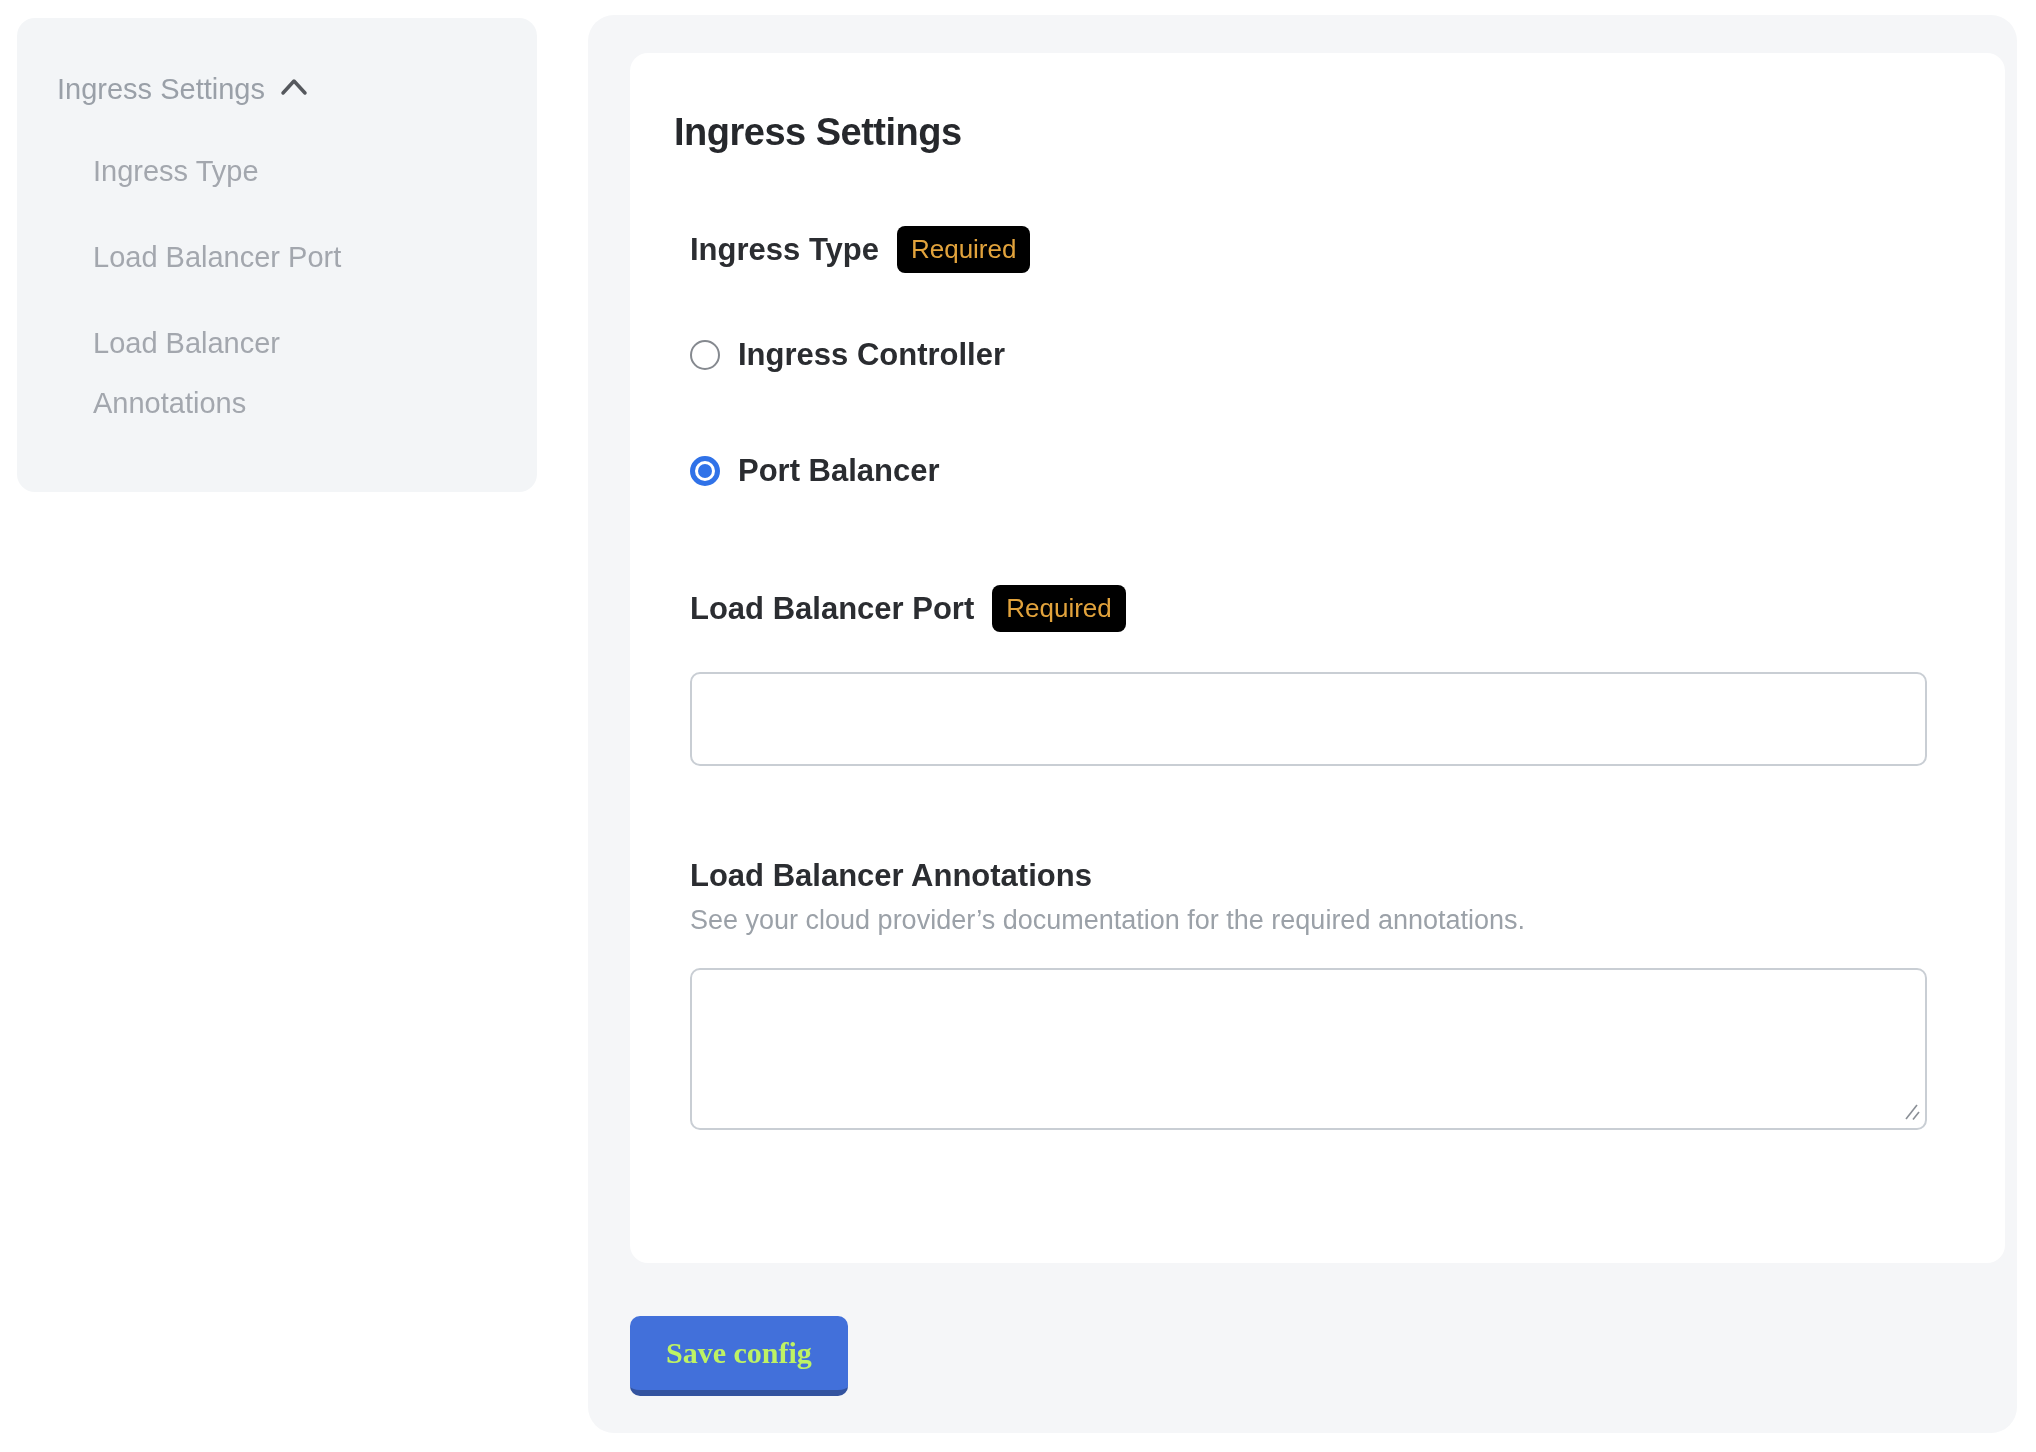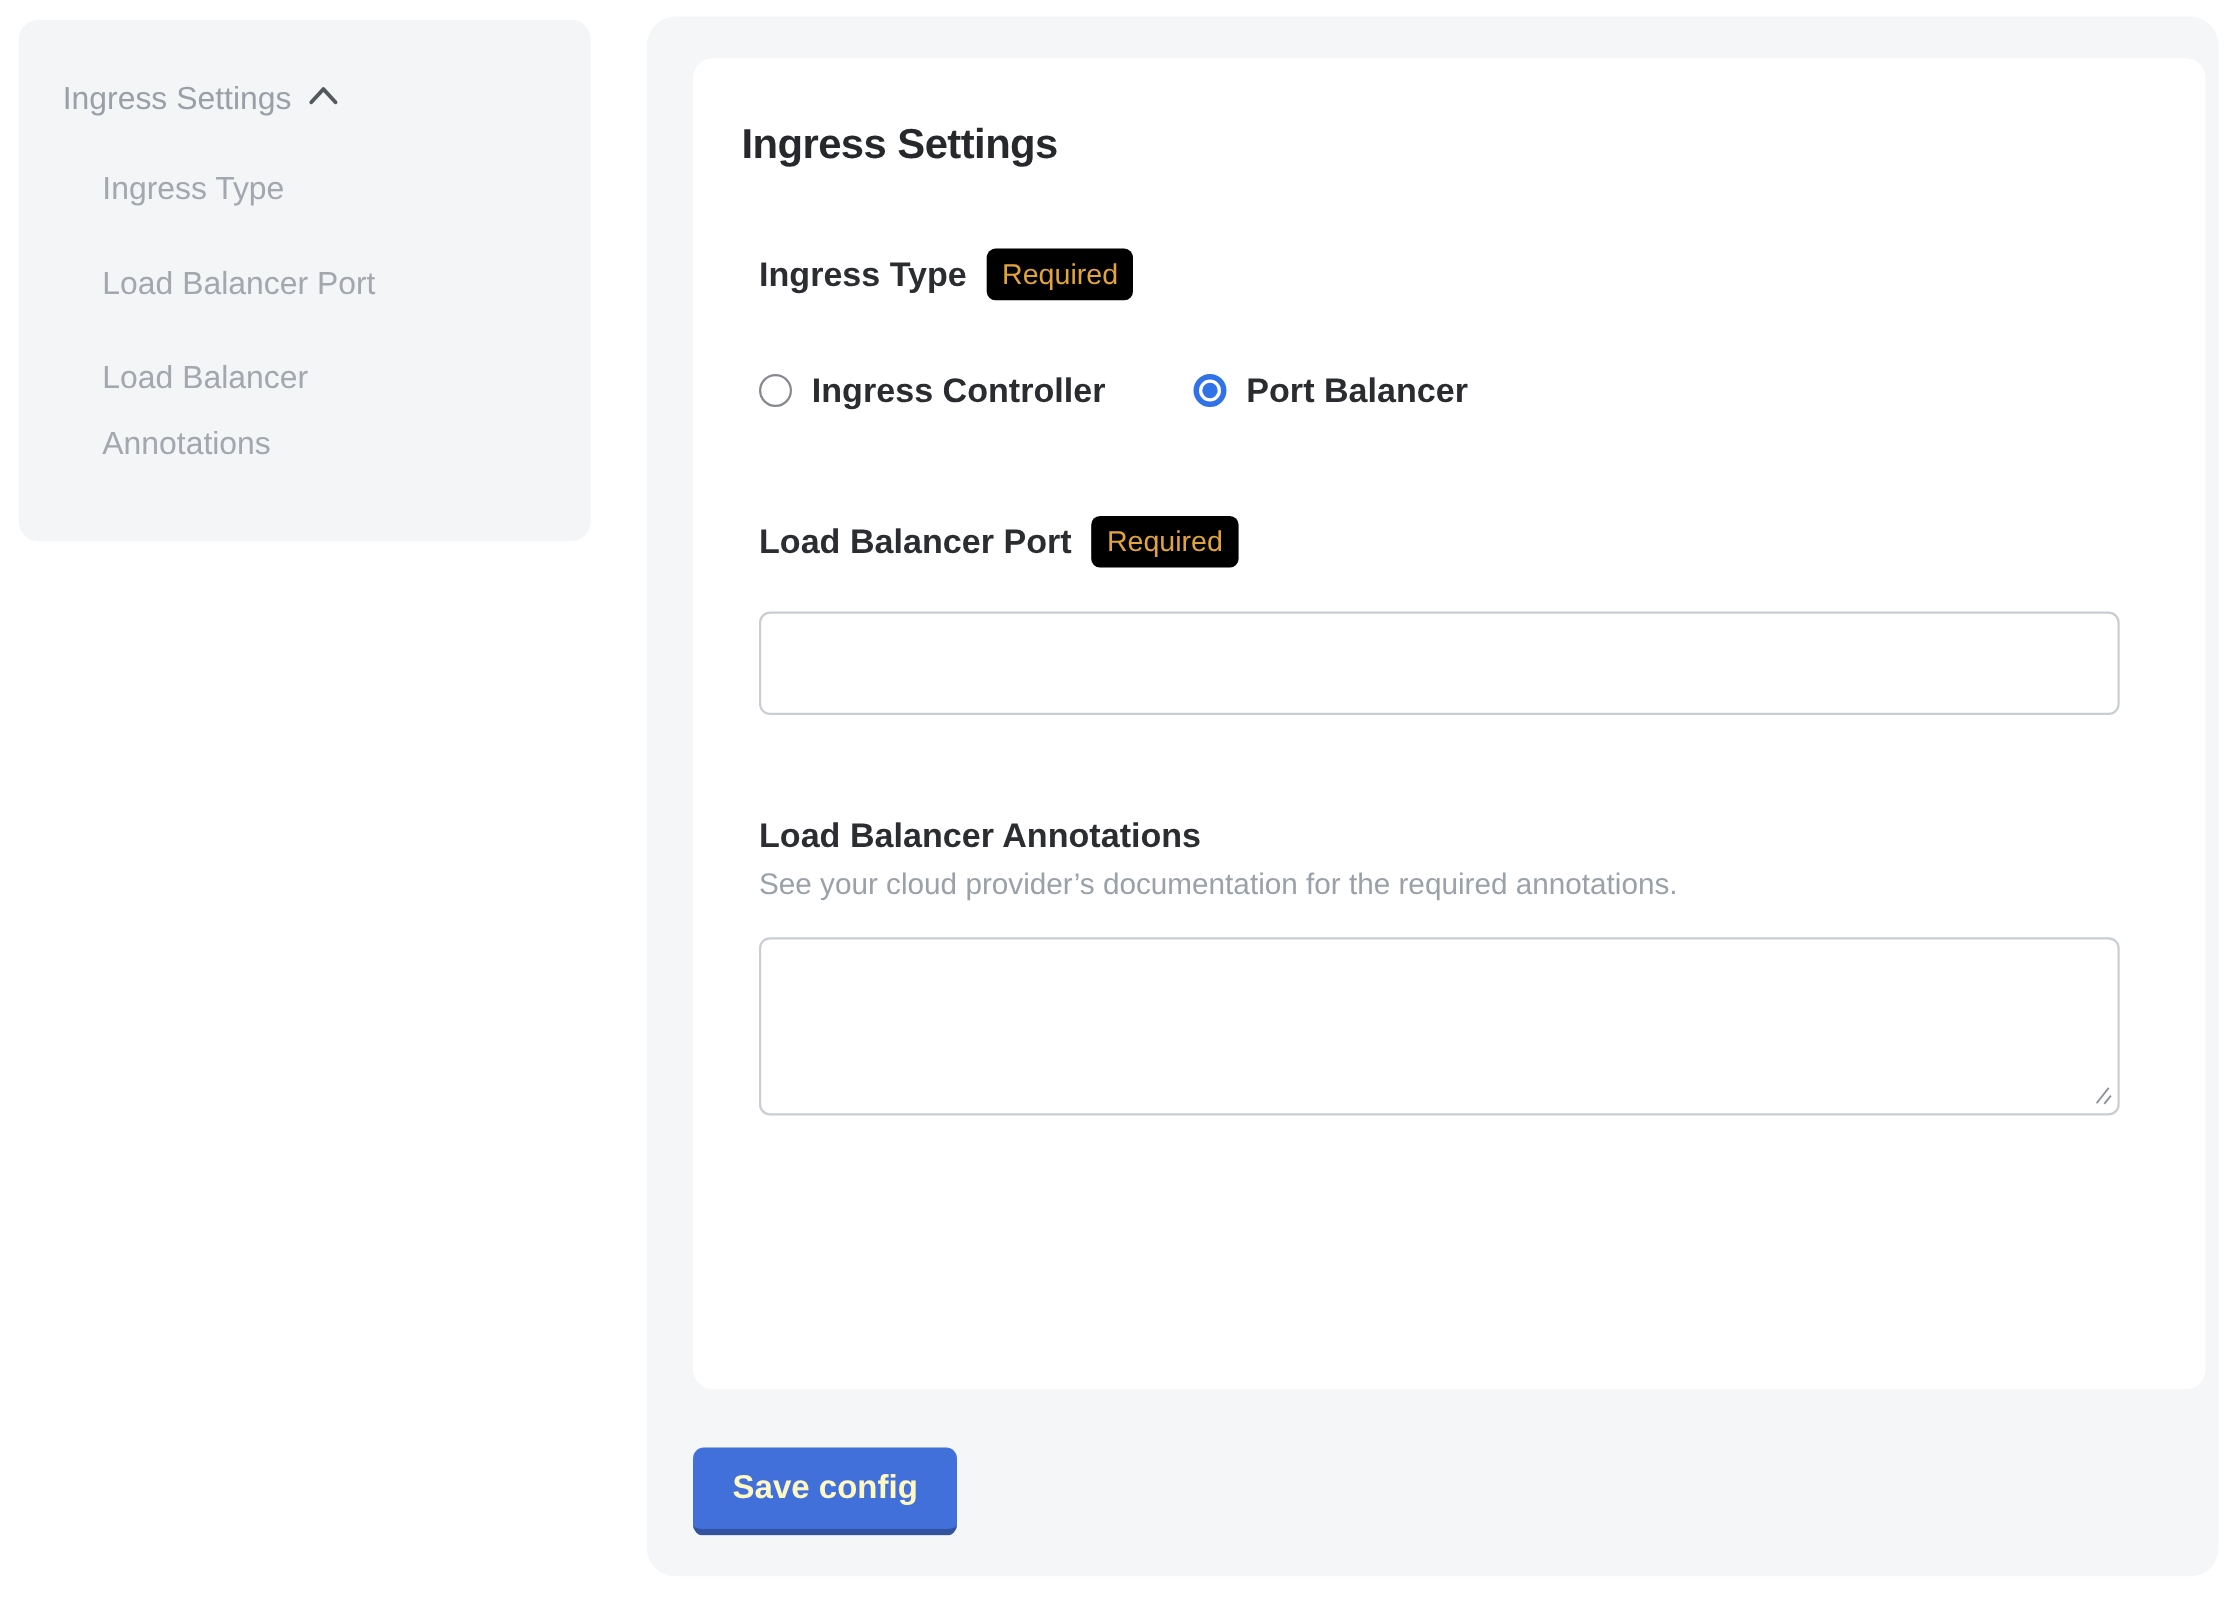--- a/index.html
+++ b/index.html
@@ -71,21 +71,21 @@
     padding: 8px 14px;
     border-radius: 8px;
   }
   .section-desc {
     margin-top: 8px;
     font-size: 27px; color: #9ba1a8;
     line-height: 36px;
   }
 
   .section-ingress-type { margin-top: 72px; }
-  .radio-row { margin-top: 64px; display: flex; align-items: flex-start; gap: 80px; }
+  .radio-row { margin-top: 64px; display: flex; align-items: flex-start; gap: 80px; flex-direction: column; }
   .radio-option { display: flex; align-items: center; gap: 18px; cursor: pointer; }
   .radio {
     width: 30px; height: 30px; border-radius: 50%;
     border: 2.5px solid #85898f; background: #ffffff;
     position: relative; flex: 0 0 auto;
   }
   .radio.selected { border: 5px solid #3072e8; }
   .radio.selected::after {
     content: ''; position: absolute; inset: 3px;
     border-radius: 50%; background: #3072e8;
@@ -134,22 +134,22 @@
 
   .save-button {
     margin: 53px 0 0 42px;
     display: inline-block;
     background: #4270da;
     border: none;
     border-bottom: 6px solid #33539f;
     border-radius: 10px;
     padding: 0 36px;
     height: 80px;
-    font-size: 30px; font-weight: 700; color: #fef9c3;
-    font-family: Liberation Sans, sans-serif;
+    font-size: 30px; font-weight: 700; color: #bef264;
+    font-family: Liberation Serif, serif;
     cursor: pointer;
   }
 </style>
 </head>
 <body>
 
 <aside class="sidebar">
   <div class="sidebar-header">
     <span>Ingress Settings</span>
     <span>

